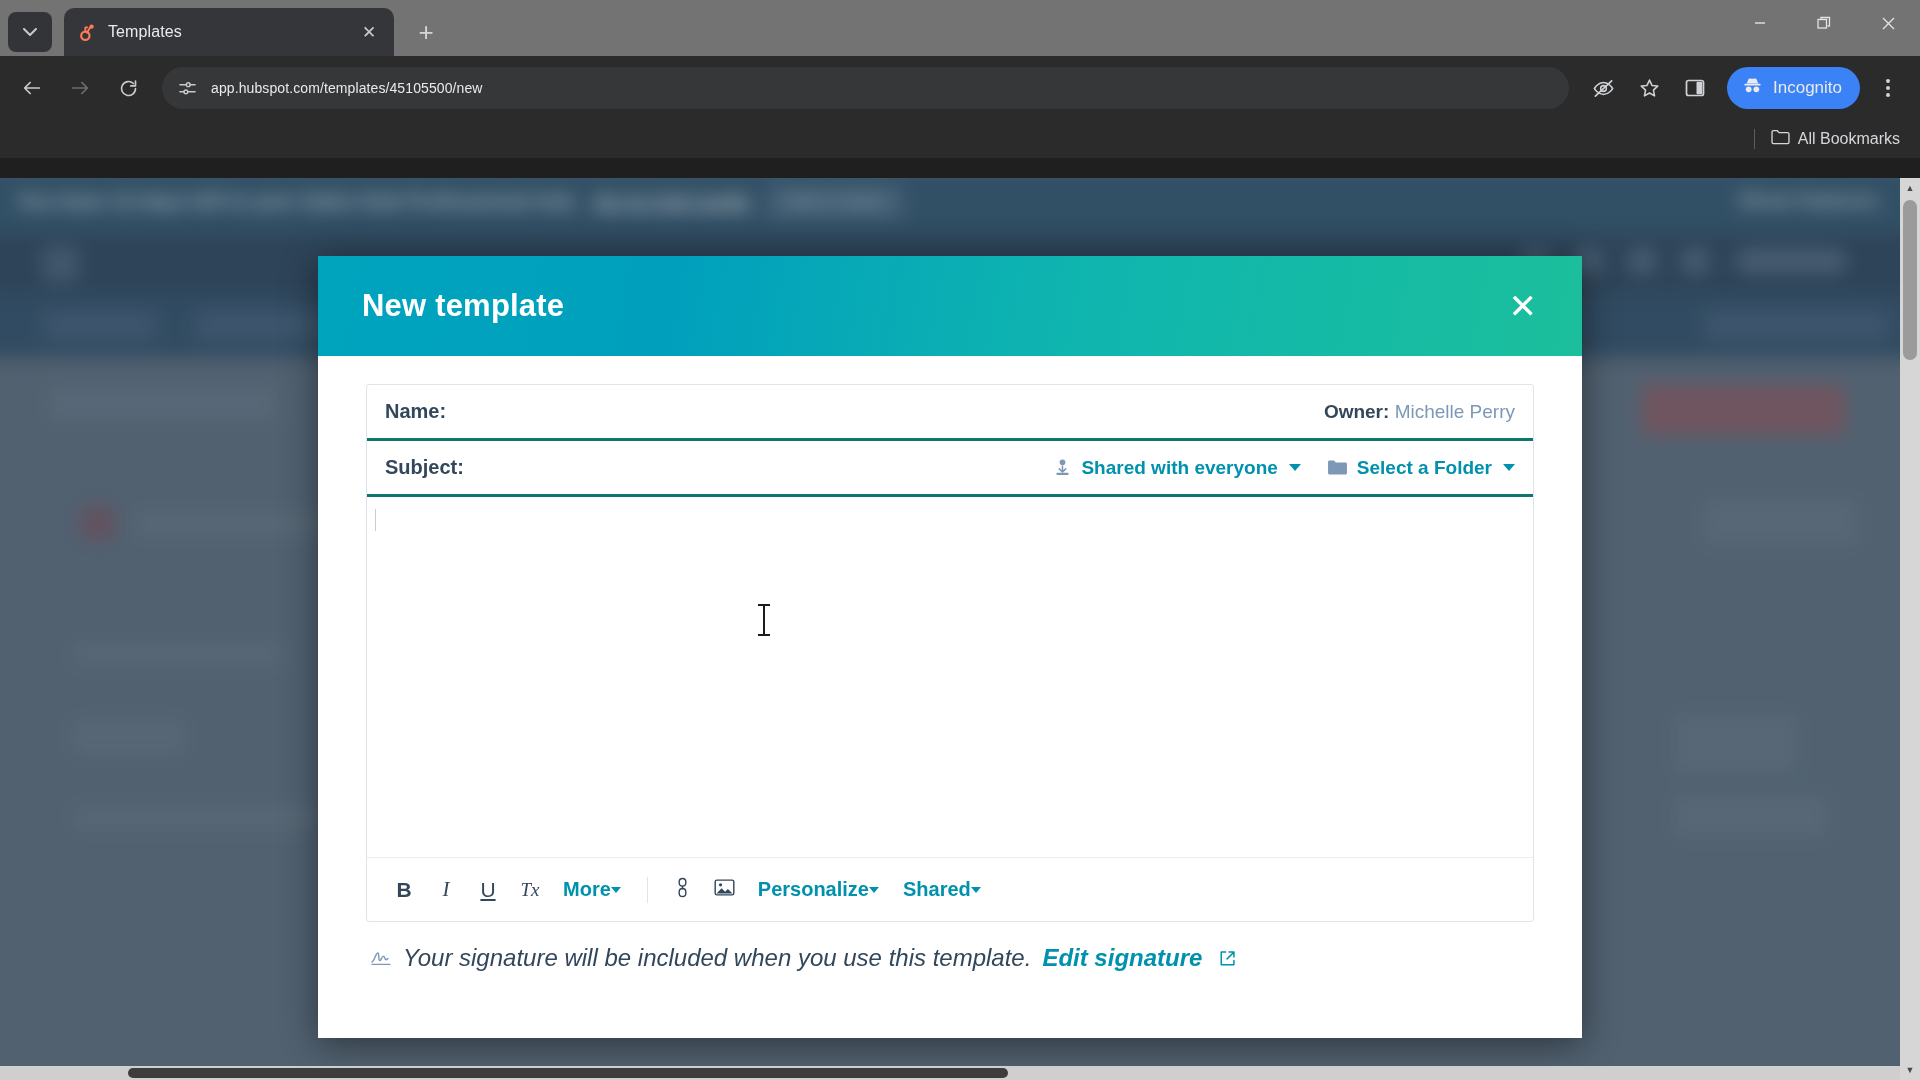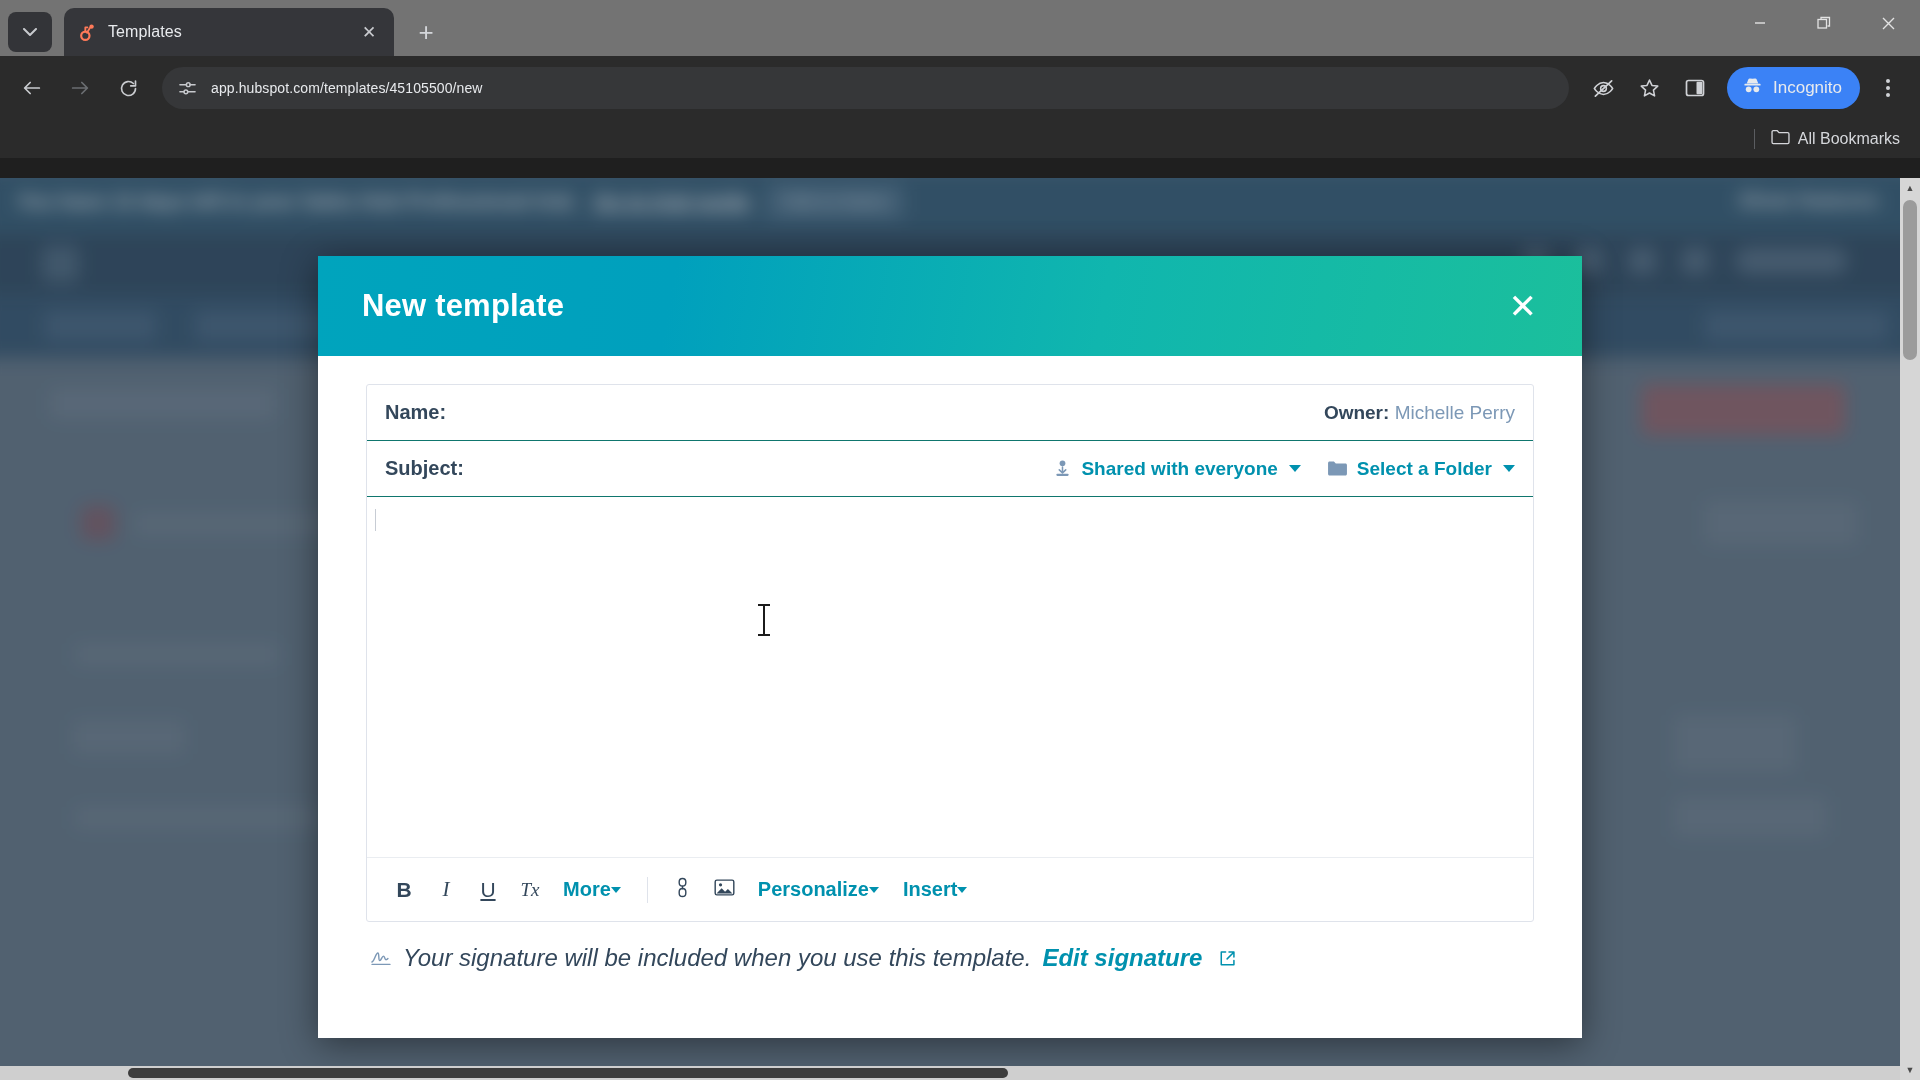--- a/index.html
+++ b/index.html
@@ -161,21 +161,21 @@
   .modal-title { color:#fff; font-size:31px; font-weight:700; letter-spacing:.2px;}
   .modal-close { color:#fff; font-size:34px; font-weight:300; line-height:1; cursor:pointer; padding:4px 10px;}
   .modal-body {
     background:#fff; padding:28px 48px 0 48px; height:682px;
     display:flex; flex-direction:column;
   }
 
   .editor-card { border:1px solid #dfe3eb; border-radius:3px; background:#fff; }
   .field-row {
     height:56px; display:flex; align-items:center; padding:0 18px;
-    border-bottom:1px solid #0f766e; position:relative;
+    border-bottom:3px solid #0f766e; position:relative;
   }
   .field-row:last-of-type { border-bottom:1px solid #dfe3eb; }
   .field-label { color:#33475b; font-size:20px; font-weight:700; }
   .field-input {
     flex:1; border:0; outline:none; font-family:"Liberation Sans", sans-serif;
     font-size:19px; color:#33475b; background:transparent; padding-left:10px;
   }
   .owner { color:#33475b; font-size:19px; white-space:nowrap; }
   .owner b { font-weight:700; }
   .owner span { color:#7c98b6; }
@@ -469,21 +469,21 @@
                   <circle cx="6.8" cy="7.2" r="1.7" fill="#33475b"></circle>
                   <path d="M2.6 16.4l5.4-5.6 3.6 3.6 3-2.8 4.8 4.8z" fill="#33475b"></path>
                 </svg>
               </span>
             </div>
             <div class="tb-text">
               <span>Personalize</span>
               <span class="tb-caret"></span>
             </div>
             <div class="tb-text">
-              <span>Insert</span>
+              <span>Shared</span>
               <span class="tb-caret"></span>
             </div>
           </div>
         </div>
 
         <div class="signature-row">
           <span>
             <svg width="22" height="18" viewBox="0 0 24 20">
               <path d="M2 15.5c3-1 4-10 6.5-10 1.8 0 .3 8.5 2.2 8.5 1.6 0 2.3-5 4-5 1.4 0 1.3 4 2.8 4 1.2 0 2.2-1.3 2.2-1.3" fill="none" stroke="#7c98b6" stroke-width="1.6" stroke-linecap="round"></path>
               <path d="M2 18.3h20" stroke="#7c98b6" stroke-width="1.4" stroke-linecap="round"></path>

